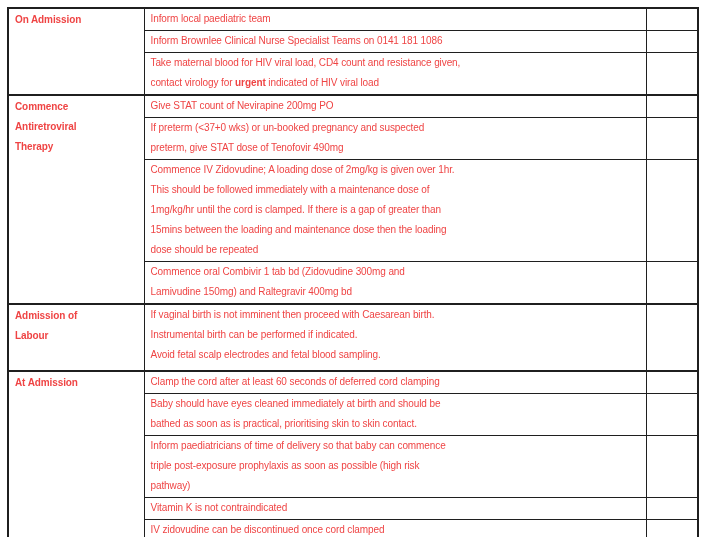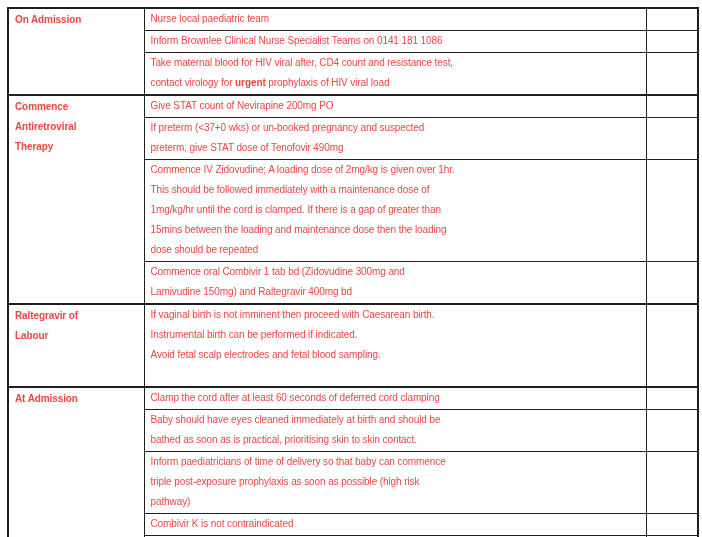--- a/index.html
+++ b/index.html
@@ -44,30 +44,30 @@
   <table class="checklist">
     <colgroup>
       <col style="width:136px">
       <col style="width:502px">
       <col style="width:52px">
     </colgroup>
     <tbody>
 
       <tr class="section-start">
         <td class="cat" rowspan="3"><span>On Admission</span></td>
-        <td class="txt"><span>Nurse local paediatric team</span></td>
+        <td class="txt"><span>Inform local paediatric team</span></td>
         <td class="chk"></td>
       </tr>
       <tr>
         <td class="txt"><span>Inform Brownlee Clinical Nurse Specialist Teams on 0141 181 1086</span></td>
         <td class="chk"></td>
       </tr>
       <tr>
-        <td class="txt"><span>Take maternal blood for HIV viral after, CD4 count and resistance test,
-contact virology for </span><b>urgent</b><span> prophylaxis of HIV viral load</span></td>
+        <td class="txt"><span>Take maternal blood for HIV viral load, CD4 count and resistance given,
+contact virology for </span><b>urgent</b><span> indicated of HIV viral load</span></td>
         <td class="chk"></td>
       </tr>
 
       <tr class="section-start">
         <td class="cat" rowspan="4"><span>Commence
 Antiretroviral
 Therapy</span></td>
         <td class="txt"><span>Give STAT count of Nevirapine 200mg PO</span></td>
         <td class="chk"></td>
       </tr>
@@ -84,23 +84,23 @@
 dose should be repeated</span></td>
         <td class="chk"></td>
       </tr>
       <tr>
         <td class="txt"><span>Commence oral Combivir 1 tab bd (Zidovudine 300mg and
 Lamivudine 150mg) and Raltegravir 400mg bd</span></td>
         <td class="chk"></td>
       </tr>
 
       <tr class="section-start">
-        <td class="cat" rowspan="1"><span>Raltegravir of
+        <td class="cat" rowspan="1"><span>Admission of
 Labour</span></td>
-        <td class="txt" style="padding-bottom:21px"><span>If vaginal birth is not imminent then proceed with Caesarean birth.
+        <td class="txt" style="padding-bottom:5px"><span>If vaginal birth is not imminent then proceed with Caesarean birth.
 Instrumental birth can be performed if indicated.
 Avoid fetal scalp electrodes and fetal blood sampling.</span></td>
         <td class="chk"></td>
       </tr>
 
       <tr class="section-start">
         <td class="cat" rowspan="5"><span>At Admission</span></td>
         <td class="txt"><span>Clamp the cord after at least 60 seconds  of deferred cord clamping</span></td>
         <td class="chk"></td>
       </tr>
@@ -109,21 +109,21 @@
 bathed as soon as is practical, prioritising skin to skin contact.</span></td>
         <td class="chk"></td>
       </tr>
       <tr>
         <td class="txt"><span>Inform paediatricians of time of delivery so that baby can commence
 triple post-exposure prophylaxis as soon as possible (high risk
 pathway)</span></td>
         <td class="chk"></td>
       </tr>
       <tr>
-        <td class="txt"><span>Combivir K is not contraindicated</span></td>
+        <td class="txt"><span>Vitamin K is not contraindicated</span></td>
         <td class="chk"></td>
       </tr>
       <tr>
         <td class="txt"><span>IV zidovudine can be discontinued once cord clamped</span></td>
         <td class="chk"></td>
       </tr>
     </tbody>
   </table>
 </div>
 

